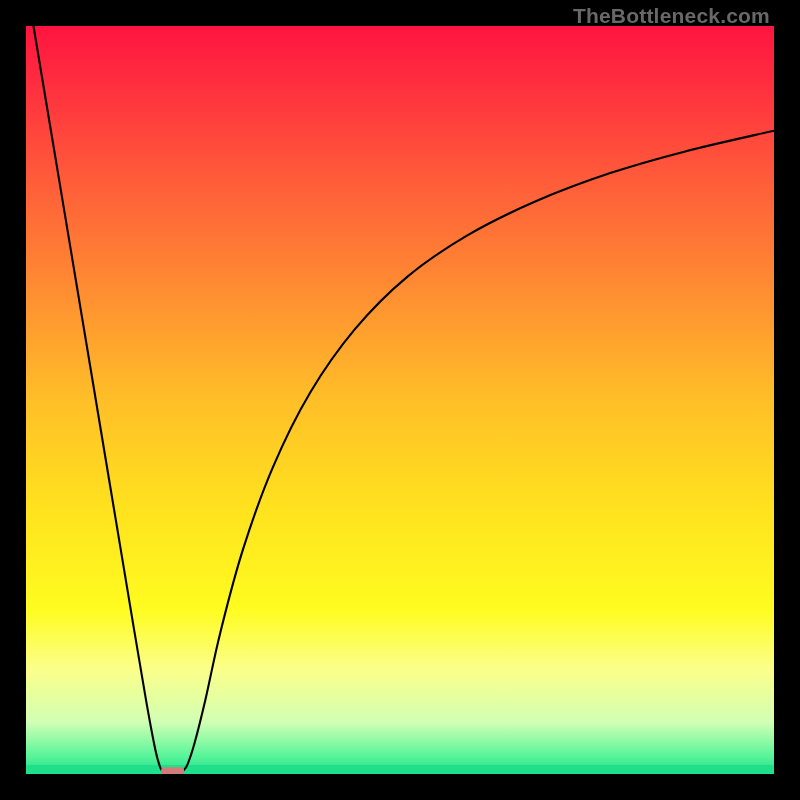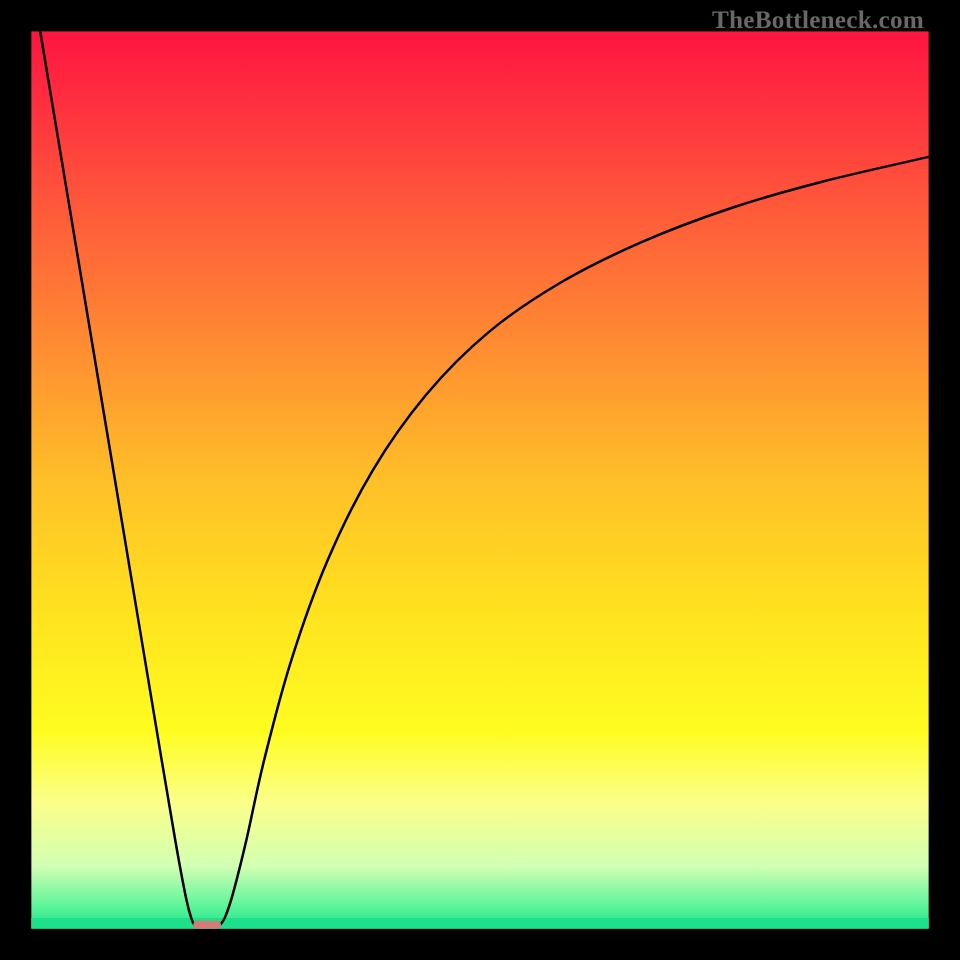--- a/index.html
+++ b/index.html
@@ -22,21 +22,21 @@
     position: absolute;
     left: 0;
     top: 0;
     width: 748px;
     height: 748px;
   }
   .watermark {
     position: absolute;
     top: 4px;
     right: 30px;
-    font-family: Liberation Serif, serif;
+    font-family: Liberation Sans, sans-serif;
     font-size: 21px;
     font-weight: 600;
     color: #686868;
     letter-spacing: 0.2px;
   }
   svg { display: block; }
 </style>
 </head>
 <body>
 

